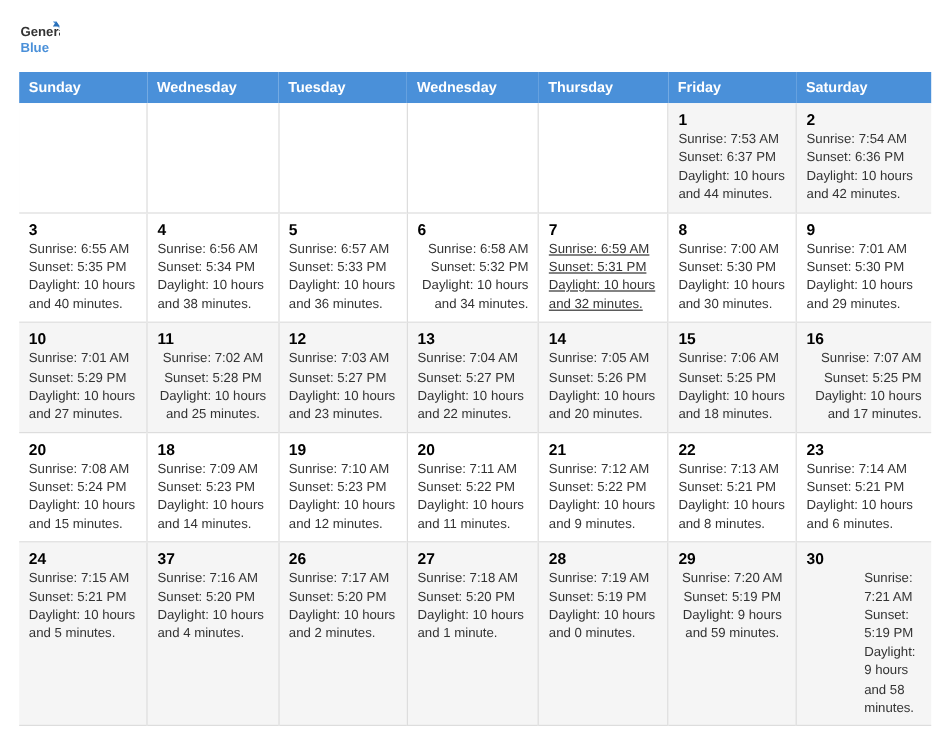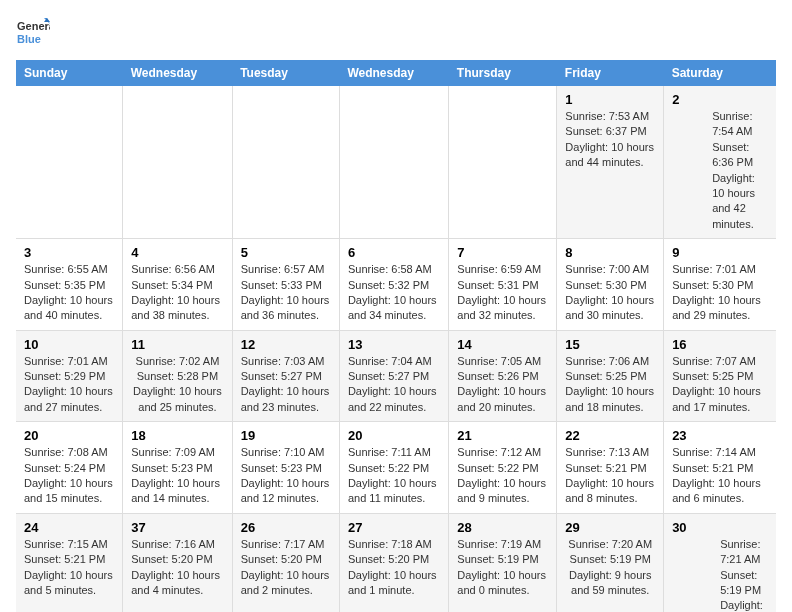--- a/index.html
+++ b/index.html
@@ -116,21 +116,21 @@
         <td class="empty-cell"></td>
         <td class="empty-cell"></td>
         <td>
           <span class="day-num">1</span>
           <div class="day-info" style="white-space: pre-line;">Sunrise: 7:53 AM
 Sunset: 6:37 PM
 Daylight: 10 hours and 44 minutes.</div>
         </td>
         <td>
           <span class="day-num">2</span>
-          <div class="day-info" style="white-space: pre-line; margin-left: 40px;">Sunrise: 7:54 AM
+          <div class="day-info" style="white-space: pre-line;">Sunrise: 7:54 AM
 Sunset: 6:36 PM
 Daylight: 10 hours and 42 minutes.</div>
         </td>
       </tr>
       <tr>
         <td>
           <span class="day-num">3</span>
           <div class="day-info" style="white-space: pre-line;">Sunrise: 6:55 AM
 Sunset: 5:35 PM
 Daylight: 10 hours and 40 minutes.</div>
@@ -142,27 +142,27 @@
 Daylight: 10 hours and 38 minutes.</div>
         </td>
         <td>
           <span class="day-num">5</span>
           <div class="day-info" style="white-space: pre-line;">Sunrise: 6:57 AM
 Sunset: 5:33 PM
 Daylight: 10 hours and 36 minutes.</div>
         </td>
         <td>
           <span class="day-num">6</span>
-          <div class="day-info" style="white-space: pre-line;">Sunrise: 6:58 AM
+          <div class="day-info" style="white-space: pre-line; text-align: right;">Sunrise: 6:58 AM
 Sunset: 5:32 PM
 Daylight: 10 hours and 34 minutes.</div>
         </td>
         <td>
           <span class="day-num">7</span>
-          <div class="day-info" style="white-space: pre-line;">Sunrise: 6:59 AM
+          <div class="day-info" style="white-space: pre-line; text-decoration: underline;">Sunrise: 6:59 AM
 Sunset: 5:31 PM
 Daylight: 10 hours and 32 minutes.</div>
         </td>
         <td>
           <span class="day-num">8</span>
           <div class="day-info" style="white-space: pre-line;">Sunrise: 7:00 AM
 Sunset: 5:30 PM
 Daylight: 10 hours and 30 minutes.</div>
         </td>
         <td>
@@ -204,21 +204,21 @@
 Daylight: 10 hours and 20 minutes.</div>
         </td>
         <td>
           <span class="day-num">15</span>
           <div class="day-info" style="white-space: pre-line;">Sunrise: 7:06 AM
 Sunset: 5:25 PM
 Daylight: 10 hours and 18 minutes.</div>
         </td>
         <td>
           <span class="day-num">16</span>
-          <div class="day-info" style="white-space: pre-line;">Sunrise: 7:07 AM
+          <div class="day-info" style="white-space: pre-line; text-align: right;">Sunrise: 7:07 AM
 Sunset: 5:25 PM
 Daylight: 10 hours and 17 minutes.</div>
         </td>
       </tr>
       <tr>
         <td>
           <span class="day-num">20</span>
           <div class="day-info" style="white-space: pre-line;">Sunrise: 7:08 AM
 Sunset: 5:24 PM
 Daylight: 10 hours and 15 minutes.</div>

